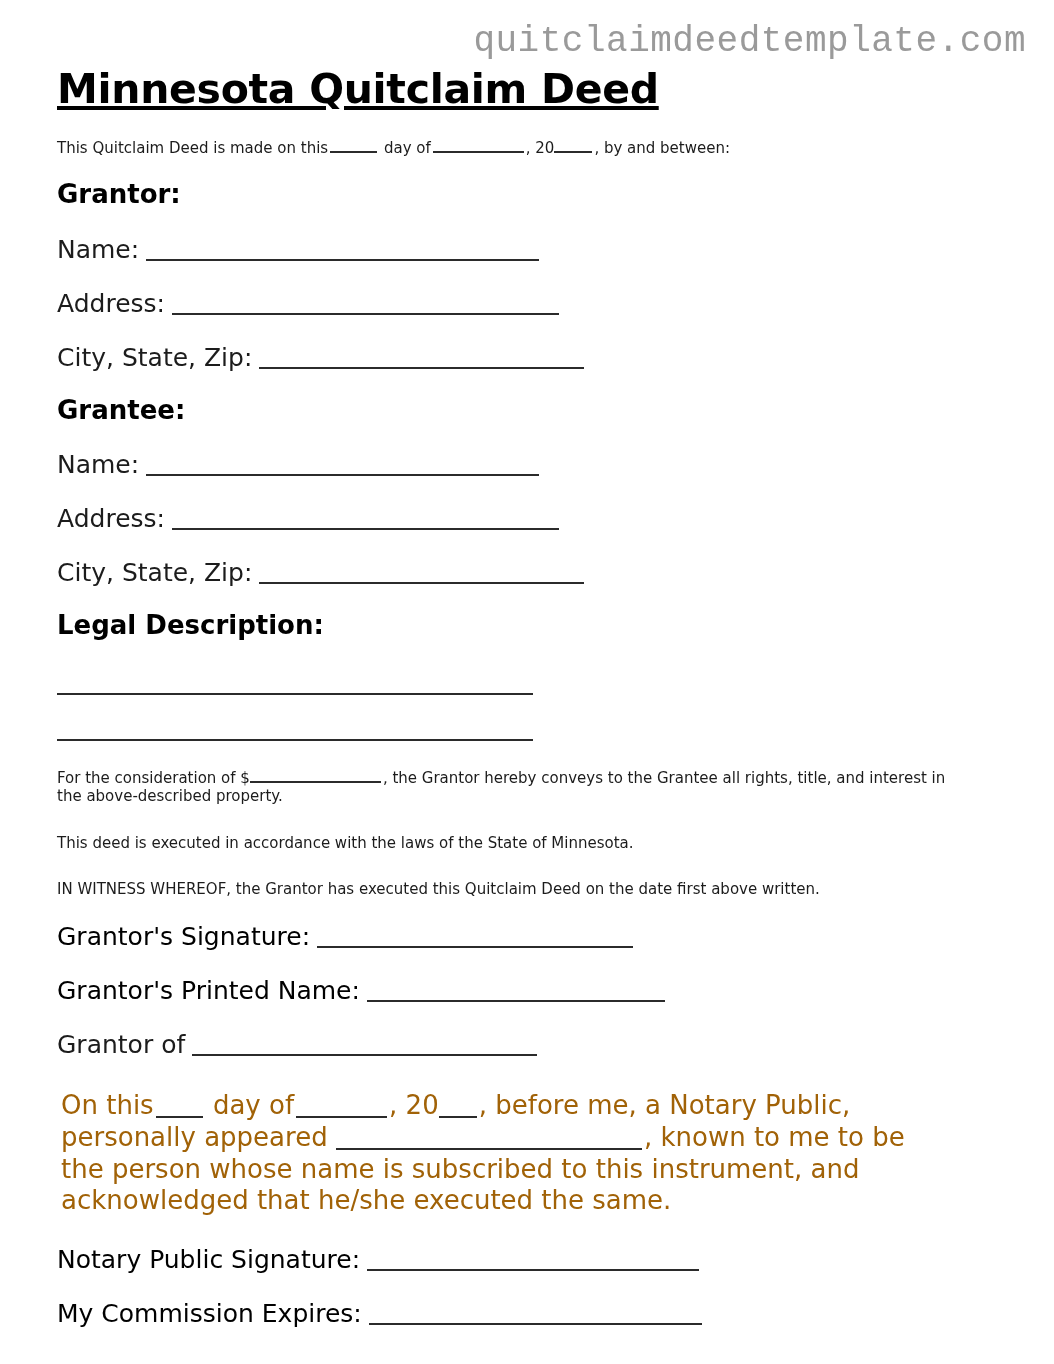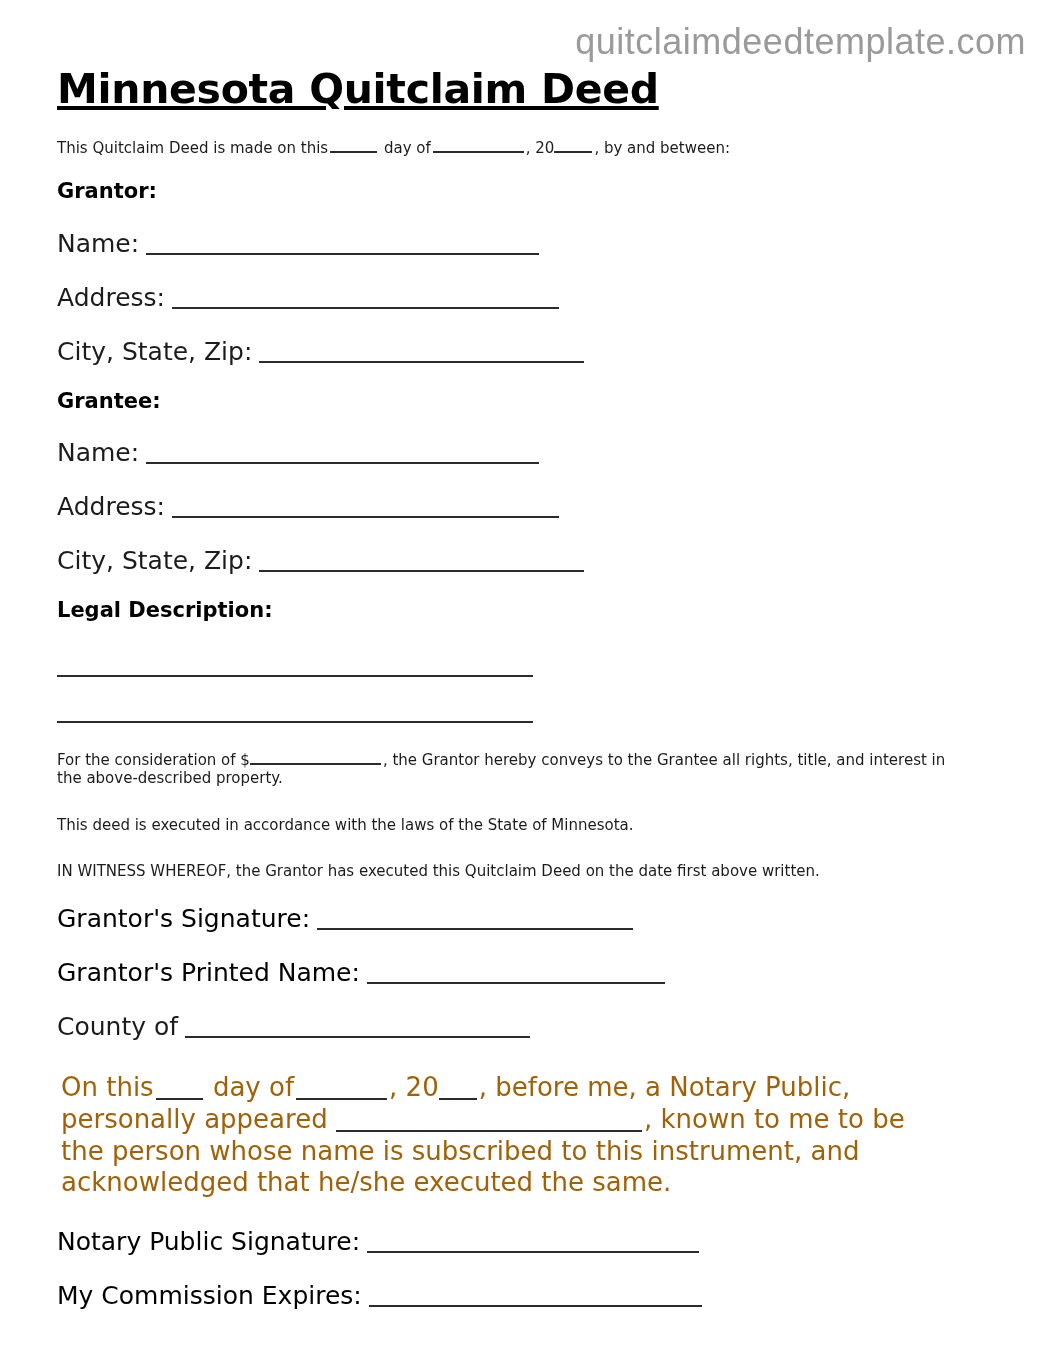--- a/index.html
+++ b/index.html
@@ -22,21 +22,21 @@
     position: absolute;
     inset: 0;
     background: #ffffff;
   }
 
   
   .watermark {
     position: absolute;
     top: 24px;
     right: 28px;
-    font-family: Liberation Sans, sans-serif;
+    font-family: Liberation Mono, monospace;
     font-size: 36px;
     letter-spacing: 0.5px;
     color: #9a9a9a;
     white-space: nowrap;
     line-height: 1;
   }
 
   
   .doc {
     position: absolute;
@@ -60,21 +60,21 @@
   .para {
     font-size: 15px;
     line-height: 1.22;
     margin: 0;
     padding-top: 28px;
     color: #1c1c1c;
     max-width: 890px;
   }
 
   .section-head {
-    font-size: 21px;
+    font-size: 26px;
     font-weight: bold;
     line-height: 1.2;
     margin: 0;
     padding-top: 22px;
     color: #000000;
   }
 
   .field-line {
     font-size: 25px;
     line-height: 1.2;
@@ -202,21 +202,21 @@
       <span class="rule" style="width:316px"></span>
     </div>
 
     <div class="field-line">
       <span class="field-label bold">Grantor's Printed Name:</span>
       <span class="rule" style="width:298px"></span>
     </div>
 
 
     <div class="field-line">
-      <span class="field-label">County of</span>
+      <span class="field-label">Grantor of</span>
       <span class="rule" style="width:345px"></span>
     </div>
 
     <p class="notary-para">
       <span>On this</span><span class="rule-inline" style="width:47px"></span>
       <span>day of</span><span class="rule-inline" style="width:91px"></span><span>, 20</span><span class="rule-inline nogap-left" style="width:38px"></span><span>, before me, a Notary Public, personally appeared</span>
       <span class="rule-inline nogap-left" style="width:306px"></span><span>, known to me to be the person whose name is subscribed to this instrument, and acknowledged that he/she executed the same.</span>
     </p>
 
     <div class="field-line">

